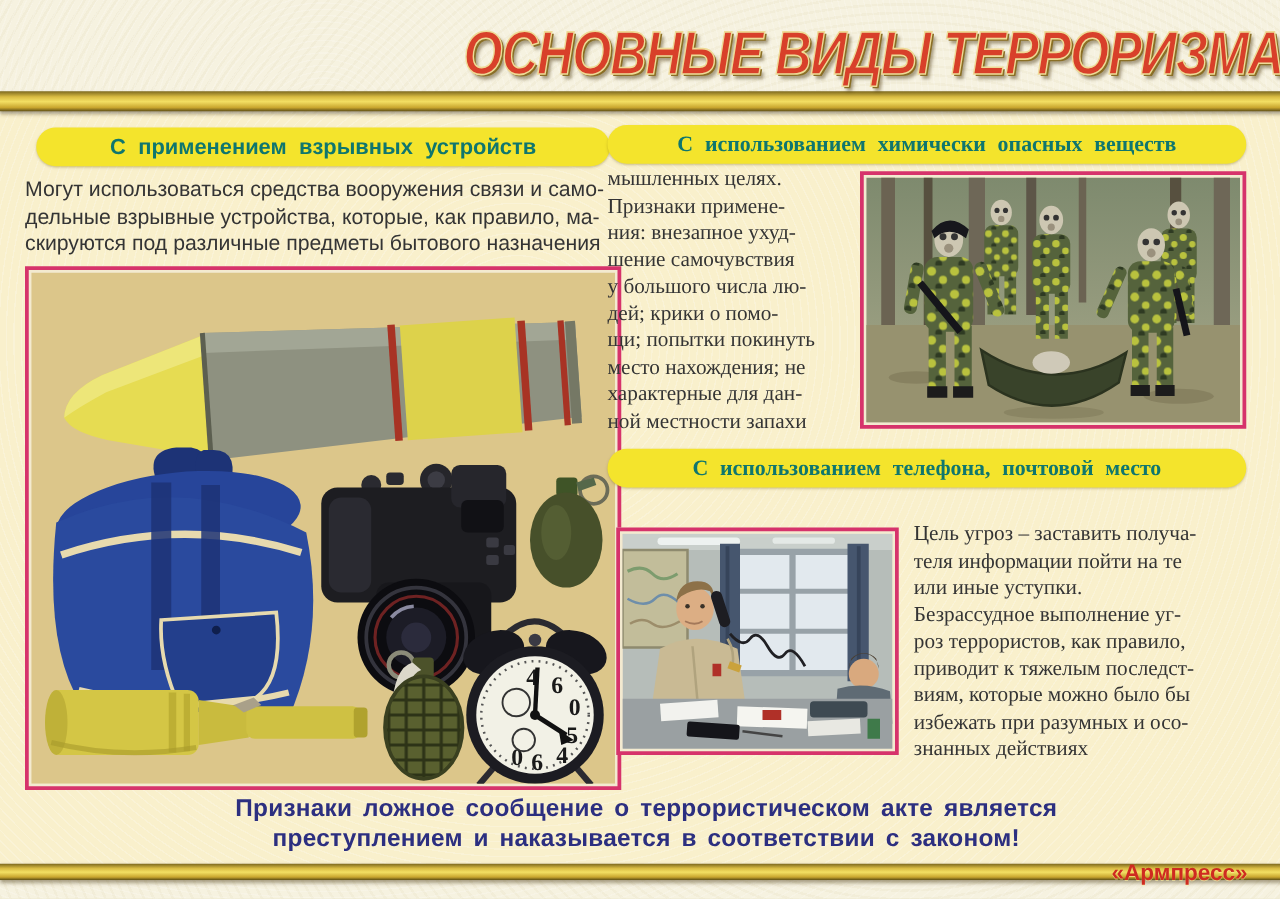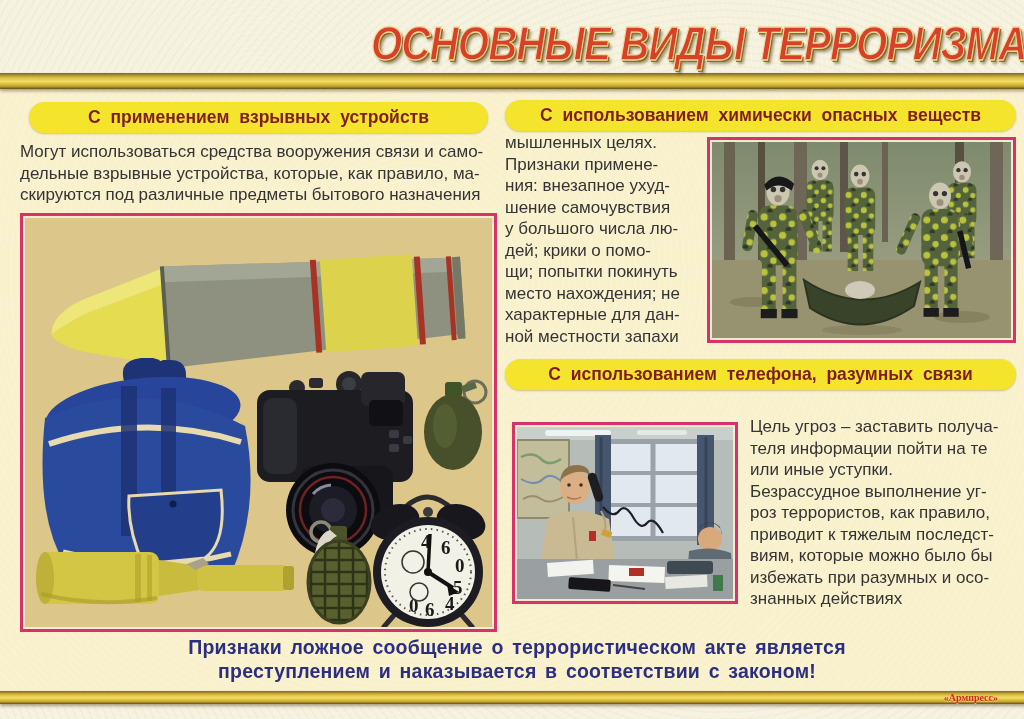--- a/index.html
+++ b/index.html
@@ -22,44 +22,44 @@
   #band-top{top:73px;}
   #band-bottom{top:691px;height:13px;}
   #page-title{position:absolute;top:17px;right:8px;margin:0;
     font-style:italic;font-weight:bold;font-size:49px;line-height:52px;white-space:nowrap;
     color:#d8402a;letter-spacing:-1px;
     -webkit-text-stroke:1.3px #eeda96;
     text-shadow:2px 2px 0 #8a6f25,4px 4px 3px rgba(70,50,10,.45);
     transform:scaleX(.82);transform-origin:right center;z-index:3;}
   .col{position:absolute;top:100px;}
   #col-left{left:20px;width:477px;}
-  #col-right{left:505px;width:511px;}
+  #col-right{left:486px;width:511px;font-family:Liberation Serif, serif;}
   .pill{background:#f4e42c;border-radius:16px;height:31px;line-height:31px;
-    text-align:center;color:#7f1d1d;font-weight:bold;font-size:17.5px;word-spacing:5px;
+    text-align:center;color:#0f766e;font-weight:bold;font-size:17.5px;word-spacing:5px;
     box-shadow:0 1px 2px rgba(120,100,20,.35);}
   #pill-explosives{margin:2px 9px 0 9px;}
   .body-text{font-size:17px;line-height:21.5px;color:#343434;white-space:pre-line;}
   #explosives-body{margin-top:8px;}
   #chemical-body-top{margin-top:8px;}
   .photo-frame{border:3px solid #d6336b;background:#f3ead0;padding:2px;box-sizing:border-box;}
   #explosives-photo-frame{margin-top:7px;width:477px;height:419px;}
   .flex-row{display:flex;align-items:center;}
   #chemical-row{margin-top:1px;}
   #chemical-body-side{width:193px;flex:0 0 auto;}
   #soldiers-photo-frame{width:309px;height:206px;margin-left:9px;flex:0 0 auto;}
   #pill-telephone{margin-top:12px;}
   #telephone-row{margin-top:26px;}
   #phone-photo-frame{width:226px;height:182px;margin-left:7px;flex:0 0 auto;}
   #telephone-body{margin-left:12px;width:266px;}
   #warning-banner{position:absolute;left:0;right:0;top:635px;text-align:center;
     font-weight:bold;font-size:19.5px;line-height:24px;color:#2c2f80;
     letter-spacing:.2px;word-spacing:3px;white-space:pre-line;z-index:2;}
   #publisher-label{position:absolute;top:690.5px;right:36px;z-index:4;
-    font-weight:bold;font-size:10px;line-height:14px;color:#cf2b20;
-    text-shadow:0 1px 0 rgba(255,240,160,.6);font-family:Liberation Serif, serif;}
+    font-weight:bold;font-size:18px;line-height:14px;color:#cf2b20;
+    text-shadow:0 1px 0 rgba(255,240,160,.6);}
   svg{display:block;}
 </style>
 </head>
 <body>
 
 <div id="poster">
   <div id="content-field"></div>
   <div id="band-top" class="gold-band"></div>
   <div id="band-bottom" class="gold-band"></div>
 
@@ -287,21 +287,21 @@
             <line x1="18" y1="30" x2="26" y2="64" stroke="#15151a" stroke-width="5"></line>
             <ellipse cx="0" cy="-2" rx="10" ry="12" fill="#cdc7b2"></ellipse>
             <circle cx="-4" cy="-4" r="2.4" fill="#333"></circle>
               <circle cx="4" cy="-4" r="2.4" fill="#333"></circle>
             <circle cx="0" cy="4" r="3.2" fill="#9a917d"></circle>
           </g>
         </svg>
       </div>
     </div>
 
-    <div id="pill-telephone" class="pill">С использованием телефона, разумных связи</div>
+    <div id="pill-telephone" class="pill">С использованием телефона, почтовой место</div>
 
     <div id="telephone-row" class="flex-row">
       <div id="phone-photo-frame" class="photo-frame">
         <svg width="216" height="172" viewBox="0 0 216 172">
           <rect width="216" height="172" fill="#b6bdb9"></rect>
           <rect width="216" height="13" fill="#c9cfcb"></rect>
           <rect x="28" y="3" width="66" height="6" rx="3" fill="#eef2f0"></rect>
           <rect x="120" y="3" width="50" height="5" rx="2.5" fill="#e4e9e6"></rect>
 
           <g>

